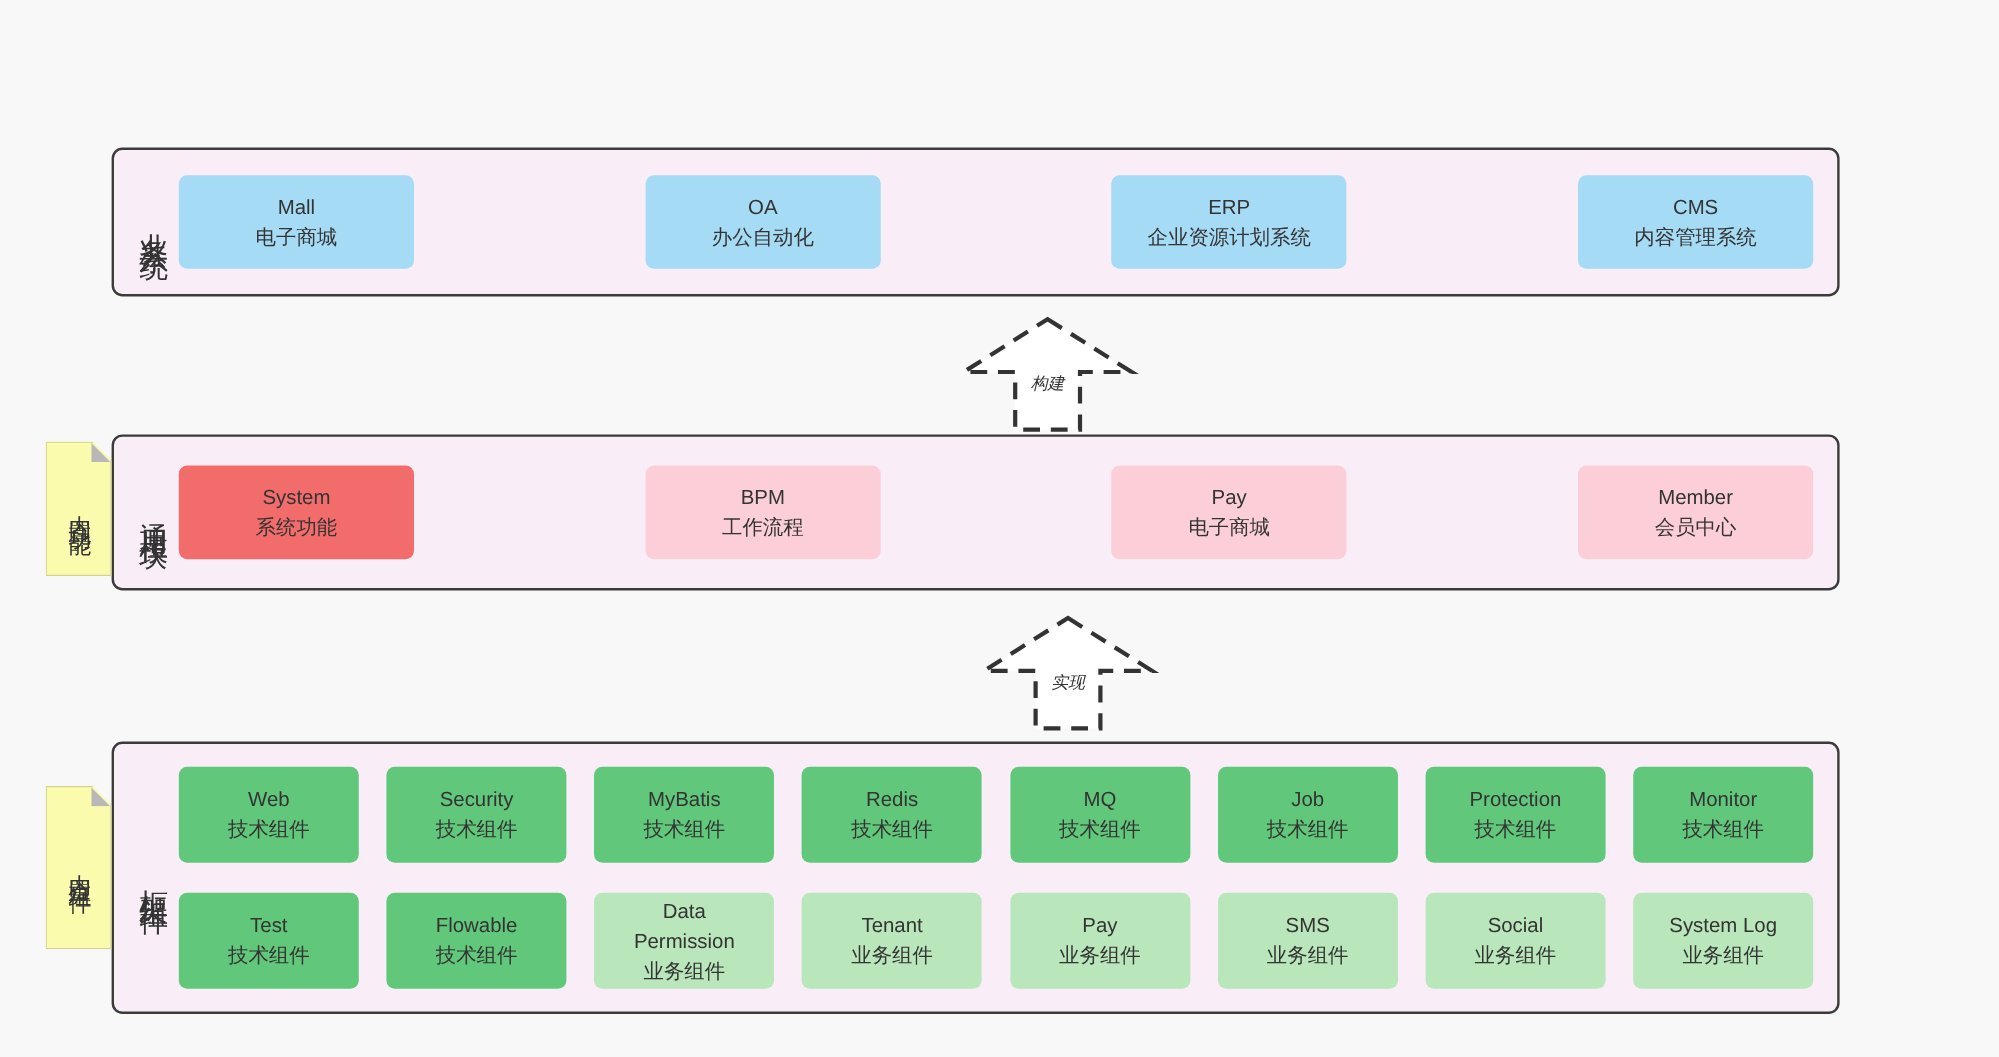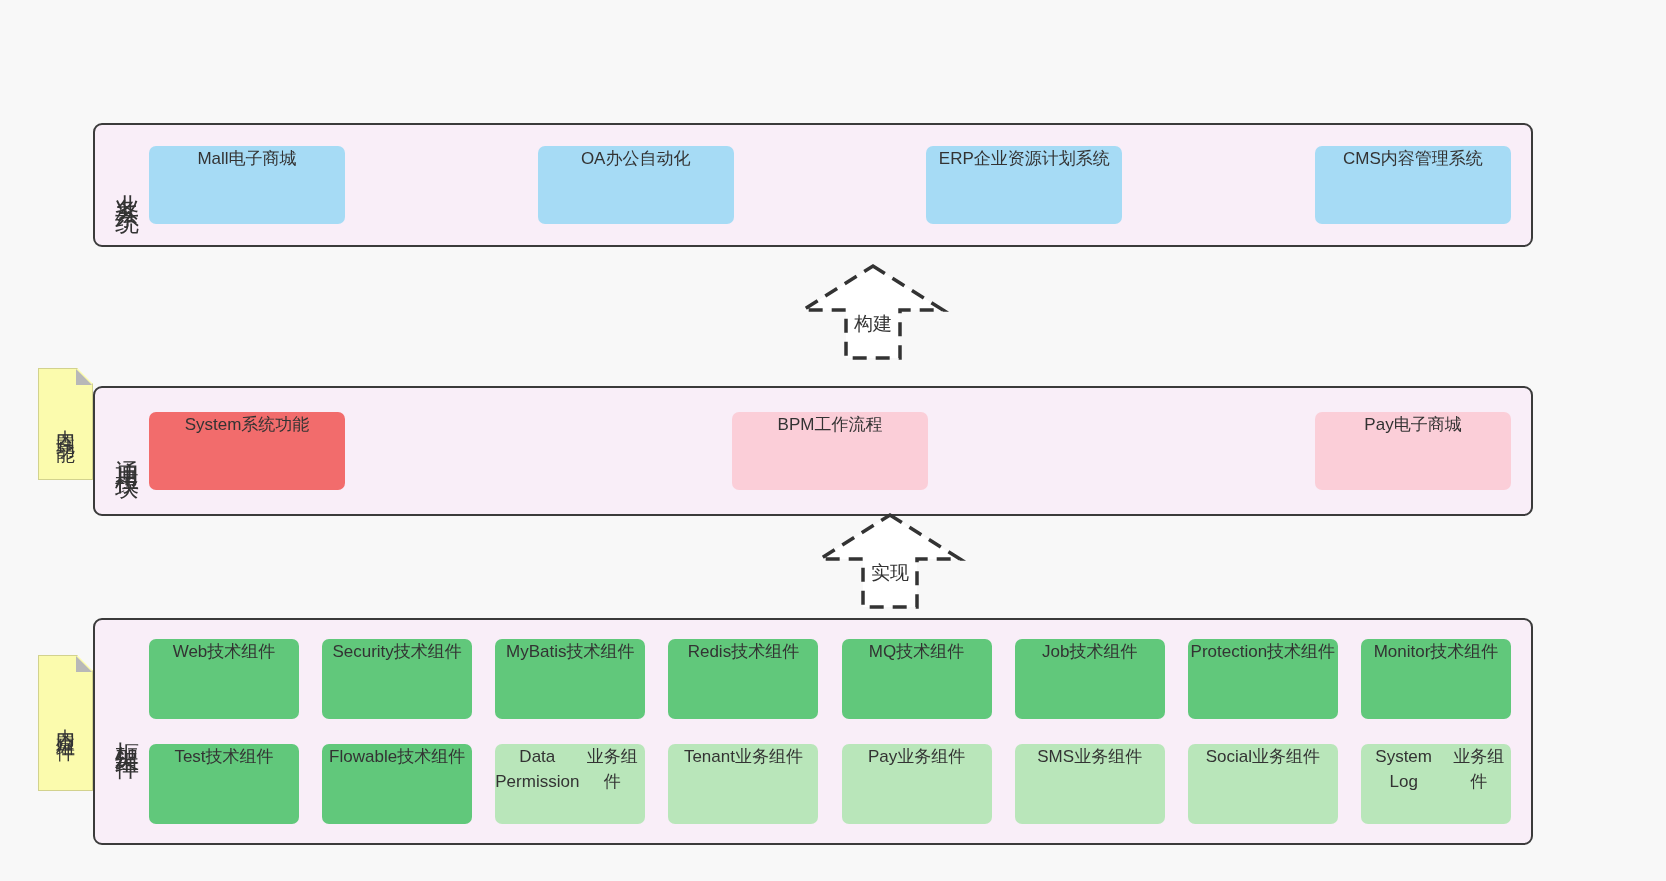--- a/index.html
+++ b/index.html
@@ -10,36 +10,36 @@
     color:var(--c-text,#333);
   }
   .panel{
     position:absolute;left:93px;width:1440px;box-sizing:border-box;
     background:var(--c-panel_bg,#f9eef8);
     border:2px solid var(--c-panel_border,#3b3b3b);
     border-radius:9px;
     display:flex;align-items:center;
   }
   .panel-business{top:123px;height:124px;}
-  .panel-modules{top:386px;height:130px;}
+  .panel-modules{top:362px;height:130px;}
   .panel-framework{top:618px;height:227px;}
   .vlabel{
     writing-mode:vertical-rl;text-orientation:upright;
     font-size:24px;letter-spacing:5px;color:var(--c-text,#333);
     margin-left:14px;flex:0 0 auto;width:34px;text-align:center;
   }
   .boxes{
     flex:1;display:flex;justify-content:space-between;align-items:center;
     margin-left:6px;margin-right:20px;
   }
   .rows{flex:1;display:flex;flex-direction:column;gap:25px;margin-left:6px;margin-right:20px;}
   .rows .boxes{margin:0;}
   .box{
-    border-radius:7px;display:flex;flex-direction:row;justify-content:center;
-    text-align:center;font-size:17px;line-height:25px;
+    border-radius:7px;display:flex;flex-direction:column;justify-content:center;
+    align-items:center;text-align:center;font-size:17px;line-height:25px;
   }
   .box .bname{white-space:pre-line;}
   .cols6 .box{width:196px;height:78px;}
   .cols8 .box{width:150px;height:80px;}
   .blue{background:var(--c-blue,#a6dbf5);}
   .red{background:var(--c-red,#f26c6c);}
   .pink{background:var(--c-pink,#fbced8);}
   .green{background:var(--c-green,#61c87b);}
   .lightgreen{background:var(--c-lightgreen,#b9e6ba);}
   .note{
@@ -59,22 +59,23 @@
   .note .ntext{
     writing-mode:vertical-rl;text-orientation:upright;
     font-size:19px;letter-spacing:5px;color:var(--c-text,#333);
   }
   .arrow{position:absolute;width:160px;height:106px;}
   .arrow-build{left:795px;top:258px;}
   .arrow-implement{left:812px;top:507px;}
   .arrow svg{position:absolute;left:0;top:0;}
   .arrow .alabel{
     position:absolute;left:78px;top:53px;transform:translateX(-50%);
-    font-size:19px;color:var(--c-text,#333);background:#fff;padding:0 2px;
+    font-size:14px;color:var(--c-text,#333);background:#fff;padding:0 2px;
     white-space:nowrap;
+    font-style:italic;
   }
 </style>
 </head>
 <body>
 
 <div>
 
   <section class="panel panel-business">
     <div class="vlabel">业务系统</div>
     <div class="boxes cols6">
@@ -117,20 +118,24 @@
         <span class="bdesc">系统功能</span>
       </div>
       <div class="box pink">
         <span class="bname">BPM</span>
         <span class="bdesc">工作流程</span>
       </div>
       <div class="box pink">
         <span class="bname">Pay</span>
         <span class="bdesc">电子商城</span>
       </div>
+      <div class="box pink">
+        <span class="bname">Member</span>
+        <span class="bdesc">会员中心</span>
+      </div>
     </div>
   </section>
 
   <div class="arrow arrow-implement">
     <svg width="160" height="106" viewBox="0 0 160 106">
       <path d="M78 8 L148 52 L105 52 L105 100 L51 100 L51 52 L8 52 Z" fill="#ffffff" stroke="#333333" stroke-width="3.5" stroke-dasharray="14 9"></path>
     </svg>
     <span class="alabel">实现</span>
   </div>
 

